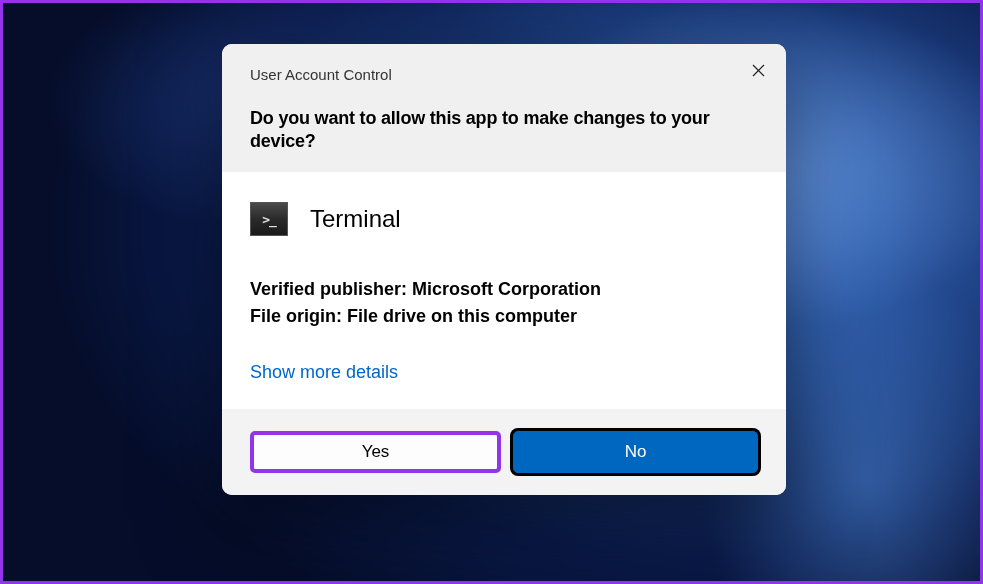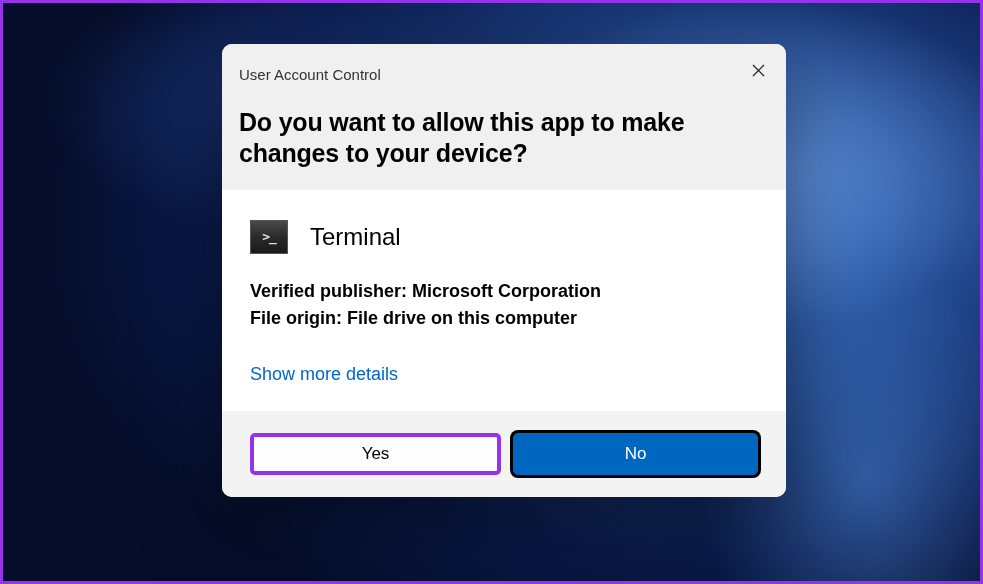--- a/index.html
+++ b/index.html
@@ -38,31 +38,31 @@
       left: 219px;
       top: 41px;
       width: 564px;
       background: #fff;
       border-radius: 10px;
       box-shadow: 0 25px 80px rgba(0,0,0,0.5);
       overflow: hidden;
     }
     .dialog-header {
       background: #f0f0f0;
-      padding: 22px 28px 20px 17px;
+      padding: 22px 28px 20px 28px;
       position: relative;
     }
     .dialog-title-small {
       font-size: 15px;
       color: #333;
       font-weight: 400;
       margin-bottom: 22px;
     }
     .dialog-title-large {
-      font-size: 25px;
+      font-size: 18px;
       font-weight: 600;
       color: #000;
       line-height: 1.25;
       letter-spacing: -0.2px;
       margin-top: 24px;
     }
     .close-btn {
       position: absolute;
       top: 14px;
       right: 16px;
@@ -81,21 +81,21 @@
       height: 13px;
     }
     .dialog-body {
       padding: 30px 28px 26px 28px;
       background: #fff;
     }
     .app-row {
       display: flex;
       align-items: center;
       gap: 22px;
-      margin-bottom: 24px;
+      margin-bottom: 40px;
     }
     .app-icon {
       width: 38px;
       height: 34px;
       background: linear-gradient(to bottom, #4a4a4a 0%, #2a2a2a 50%, #1a1a1a 100%);
       border: 1px solid #555;
       position: relative;
       display: flex;
       align-items: center;
       justify-content: center;

